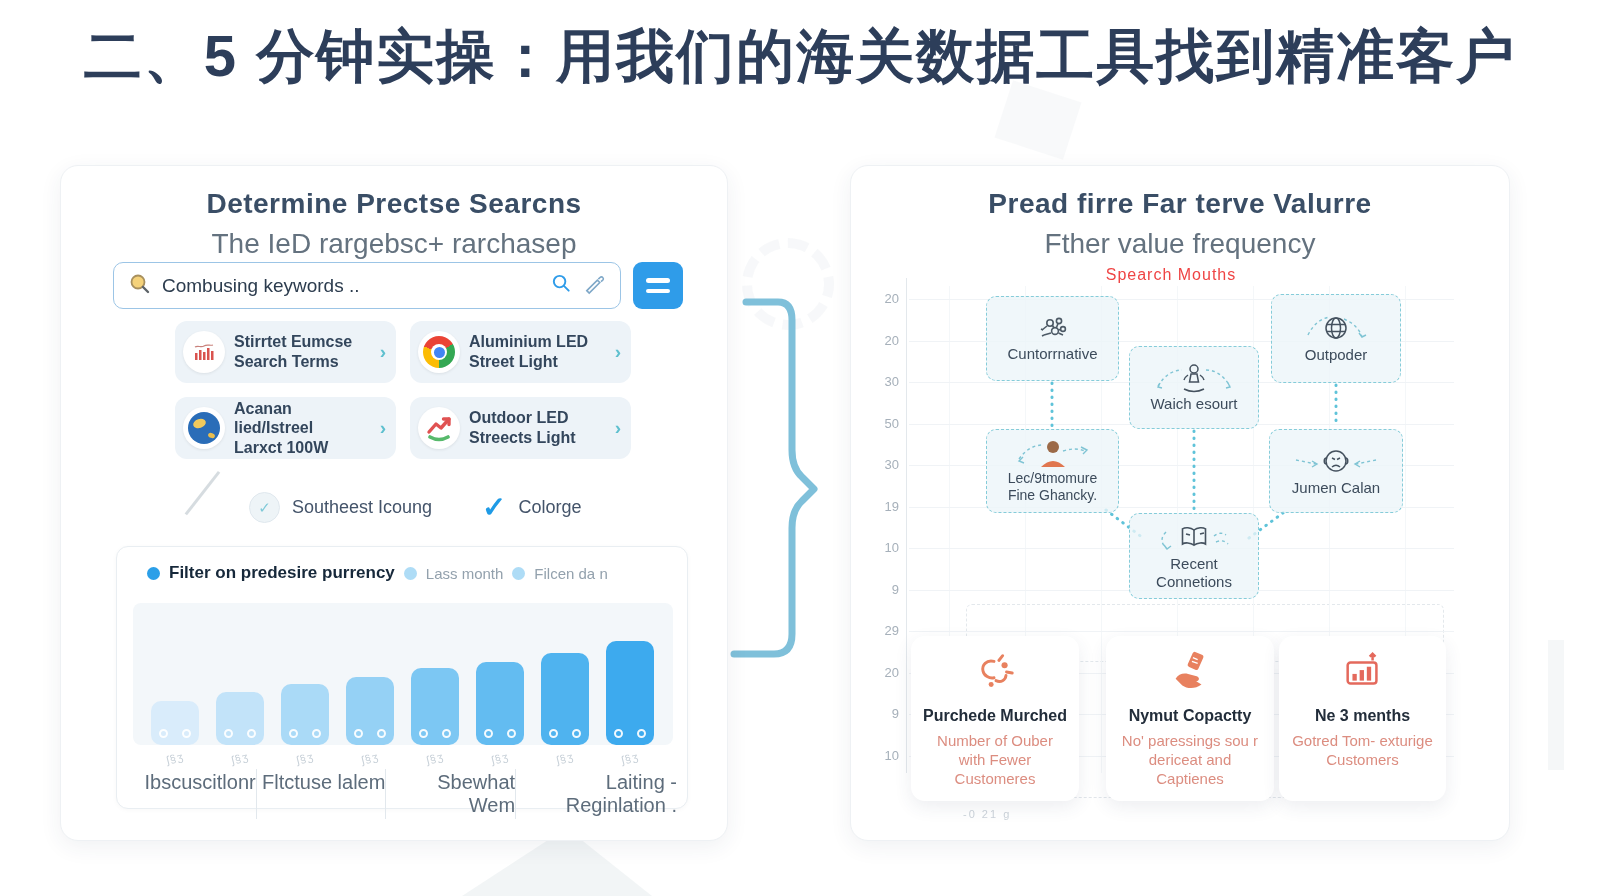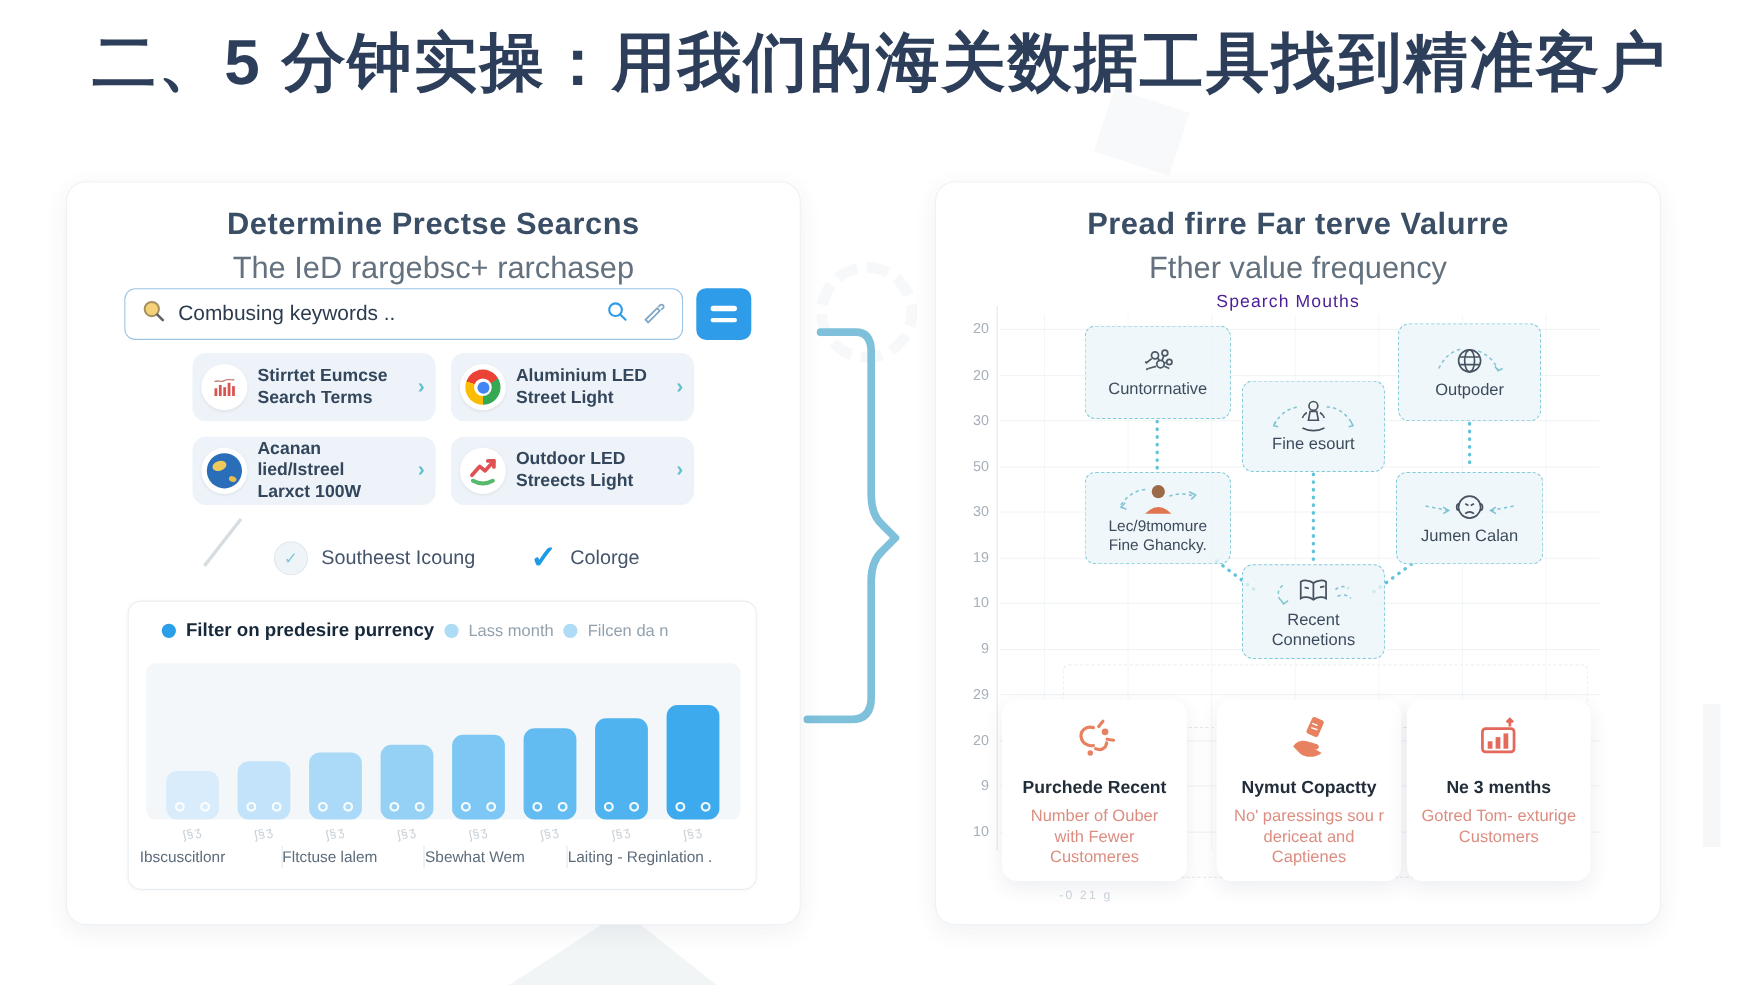--- a/index.html
+++ b/index.html
@@ -71,28 +71,28 @@
   .lg-main { font-size:17px; font-weight:700; color:#16283a; }
   .lg-dim { font-size:15px; color:#93a1ad; }
   #plot-bg { position:absolute; left:16px; top:56px; width:540px; height:142px; background:#f3f7fa; border-radius:8px; }
   #bars { position:absolute; left:34px; top:0; width:520px; height:198px; display:flex; align-items:flex-end; gap:17px; }
   .bar { width:48px; border-radius:10px; position:relative; }
   .bglyph { position:absolute; bottom:7px; width:9px; height:9px; border:2px solid rgba(255,255,255,.92); border-radius:50%; }
   .bglyph.g1 { left:8px; } .bglyph.g2 { right:8px; }
   .squig { position:absolute; top:100%; left:0; width:100%; margin-top:7px; text-align:center;
     font-size:11px; color:#c6cfd7; transform:rotate(-14deg); letter-spacing:1px; }
   #xlabels { position:absolute; left:10px; right:10px; top:222px; display:flex; }
-  .xl { flex:1; text-align:left; font-size:14px; color:#5d6c7b; border-left:1px solid #e2e8ed; padding:2px 0; }
+  .xl { flex:1; text-align:right; font-size:20px; color:#5d6c7b; border-left:1px solid #e2e8ed; padding:2px 0; }
   .xl:first-child { border-left:none; }
   .xl:last-child { flex:1.25; }
 
   
   #rchart { position:absolute; left:0; top:0; width:660px; height:676px; }
   #rchart-title { position:absolute; left:190px; top:100px; width:260px; text-align:center;
-    font-size:16px; color:#4c1d95; letter-spacing:1px; }
+    font-size:16px; color:#ef4444; letter-spacing:1px; }
   #axis-line { position:absolute; left:55px; top:112px; width:1px; height:495px; background:#e3e8ec; }
   .ylabel { position:absolute; left:14px; width:34px; text-align:right; font-size:13px; color:#a6b0ba; }
   .gridline { position:absolute; left:58px; width:545px; height:1px; background:#f0f3f6; }
   .vline { position:absolute; top:120px; width:1px; height:487px; background:#f4f7f9; }
 
   .node { position:absolute; border:1.6px dashed #85ccd9; border-radius:10px; background:rgba(236,245,249,.78);
     display:flex; flex-direction:column; align-items:center; justify-content:center; gap:1px; padding:4px 4px;
     font-size:15px; color:#3c4b5b; text-align:center; line-height:1.15; z-index:3; }
   .node svg { display:block; }
   #node-cuntorrnative { left:135px; top:130px; width:133px; height:85px; }
@@ -386,21 +386,21 @@
         <path class="tealdash" d="M52 8 Q66 8 76 24"></path>
         <path d="M6 21l-2 4 4 1" fill="none" stroke="#7fc4d4" stroke-width="1.4"></path>
         <path d="M74 21l2 4-4 1" fill="none" stroke="#7fc4d4" stroke-width="1.4"></path>
         <g stroke="#45525f" stroke-width="1.5" fill="none">
           <circle cx="40" cy="7" r="4"></circle>
             <path d="M37 12h6l1.5 8h-9z"></path>
             <path d="M30 27q10 5 20 0"></path>
             <path d="M34 13q-3 2-4 5M46 13q3 2 4 5"></path>
         </g>
       </svg>
-      <span>Fine esourt</span>
+      <span>Waich esourt</span>
     </div>
 
     <div class="node" id="node-lec">
       <svg width="80" height="30" viewBox="0 0 80 30">
         <path class="tealdash" d="M6 20 Q16 6 30 6"></path>
         <path d="M10 18l-4 4 5 2" fill="none" stroke="#7fc4d4" stroke-width="1.4"></path>
         <path class="tealdash" d="M50 12 Q62 8 72 12"></path>
         <path d="M68 8l6 3-4 4" fill="none" stroke="#7fc4d4" stroke-width="1.4"></path>
         <circle cx="40" cy="8" r="6" fill="#9c6a48"></circle>
         <path d="M28 28q12-12 24 0z" fill="#e0764f"></path>
@@ -441,21 +441,21 @@
     <div class="stat-card" id="stat-a">
       <svg width="46" height="46" viewBox="0 0 48 48">
         <g stroke="#e8815f" stroke-width="3" fill="none" stroke-linecap="round">
           <path d="M23 13c-8-2-13 4-11.5 10 1.2 5 6.5 8 11.5 7"></path>
           <path d="M25 33c5 2.5 10-.5 10.5-5.5"></path>
           <path d="M28 12l4-5M36 24l6 1"></path>
         </g>
         <circle cx="34" cy="17" r="3.2" fill="#e8815f"></circle>
         <circle cx="20" cy="37" r="2.6" fill="#e8815f"></circle>
       </svg>
-      <div class="stat-title">Purchede Recent</div>
+      <div class="stat-title">Purchede Murched</div>
       <div class="stat-body">Number of Ouber with Fewer Customeres</div>
     </div>
     <div class="stat-card" id="stat-b">
       <svg width="46" height="46" viewBox="0 0 48 48">
         <g fill="#e8815f">
           <rect x="24" y="4" width="12" height="17" rx="2.5" transform="rotate(24 30 12)"></rect>
           <path d="M9 31c2.5-4.5 8-6.5 13-5l9 2.5c3.5 1 3 5.5-1 5l6 3.5c-6.5 5-15 4.5-20 1z"></path>
         </g>
         <path d="M27 9l5 2M26 13l6 2" stroke="#fff" stroke-width="1.4" fill="none"></path>
       </svg>

